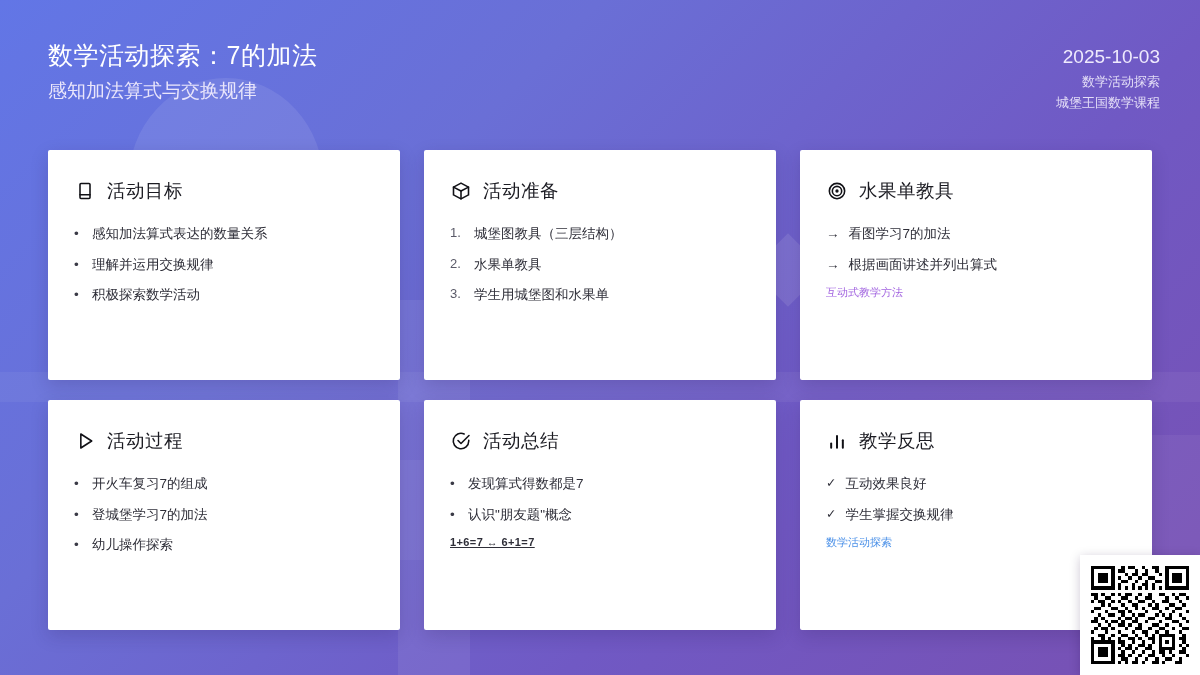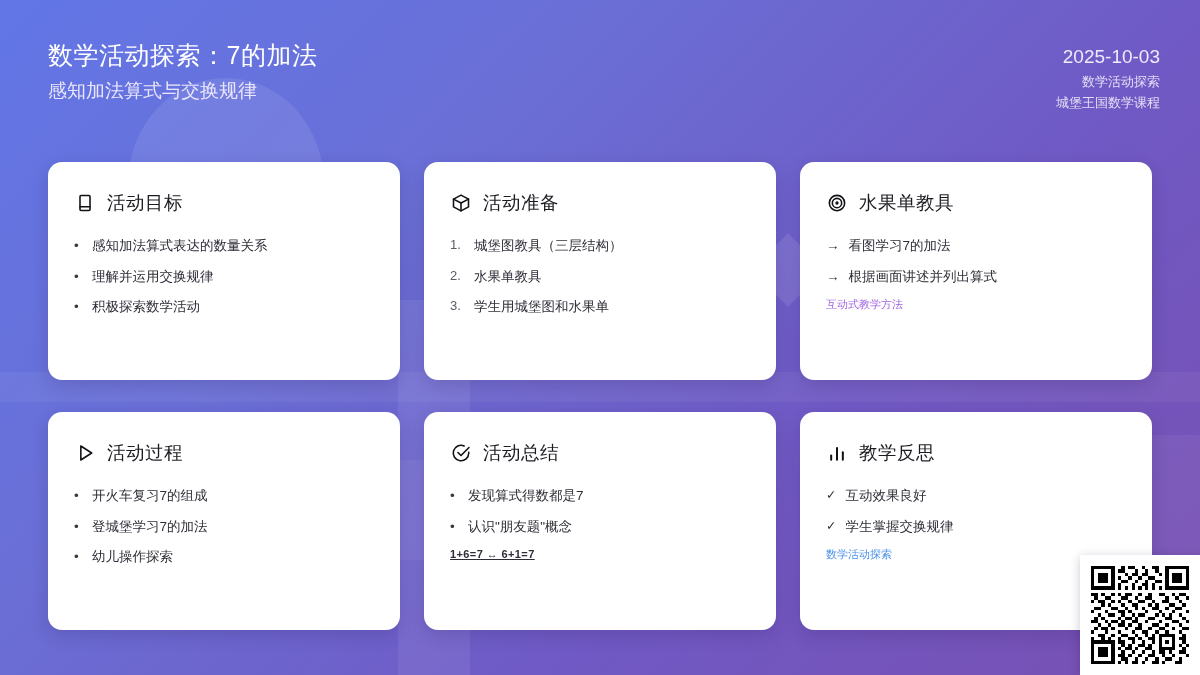--- a/index.html
+++ b/index.html
@@ -72,26 +72,25 @@
   .grid {
     position:absolute; left:48px; top:150px;
     width:1104px; height:480px;
     display:grid;
     grid-template-columns:repeat(3,352px);
     grid-template-rows:230px 230px;
     column-gap:24px; row-gap:20px;
   }
   .card {
     background:#ffffff;
-    border-radius:14px;
+    border-radius:2px;
     box-shadow:0 6px 18px rgba(40,20,80,0.18);
     padding:30px 26px 22px 26px;
     position:relative;
     overflow:hidden;
-    margin-top:12px;
   }
   .card-head {
     display:flex; align-items:center; gap:11px;
     margin-bottom:22px;
   }
   .card-icon {
     width:22px; height:22px;
     display:flex; align-items:center; justify-content:center;
     flex:0 0 auto;
   }

